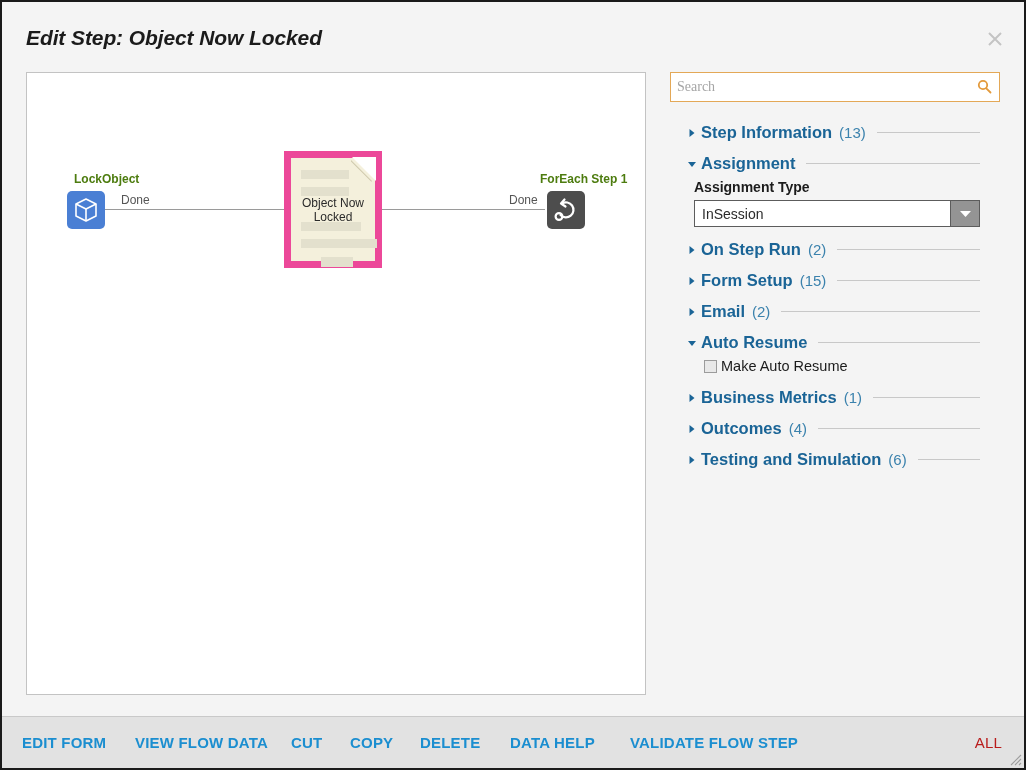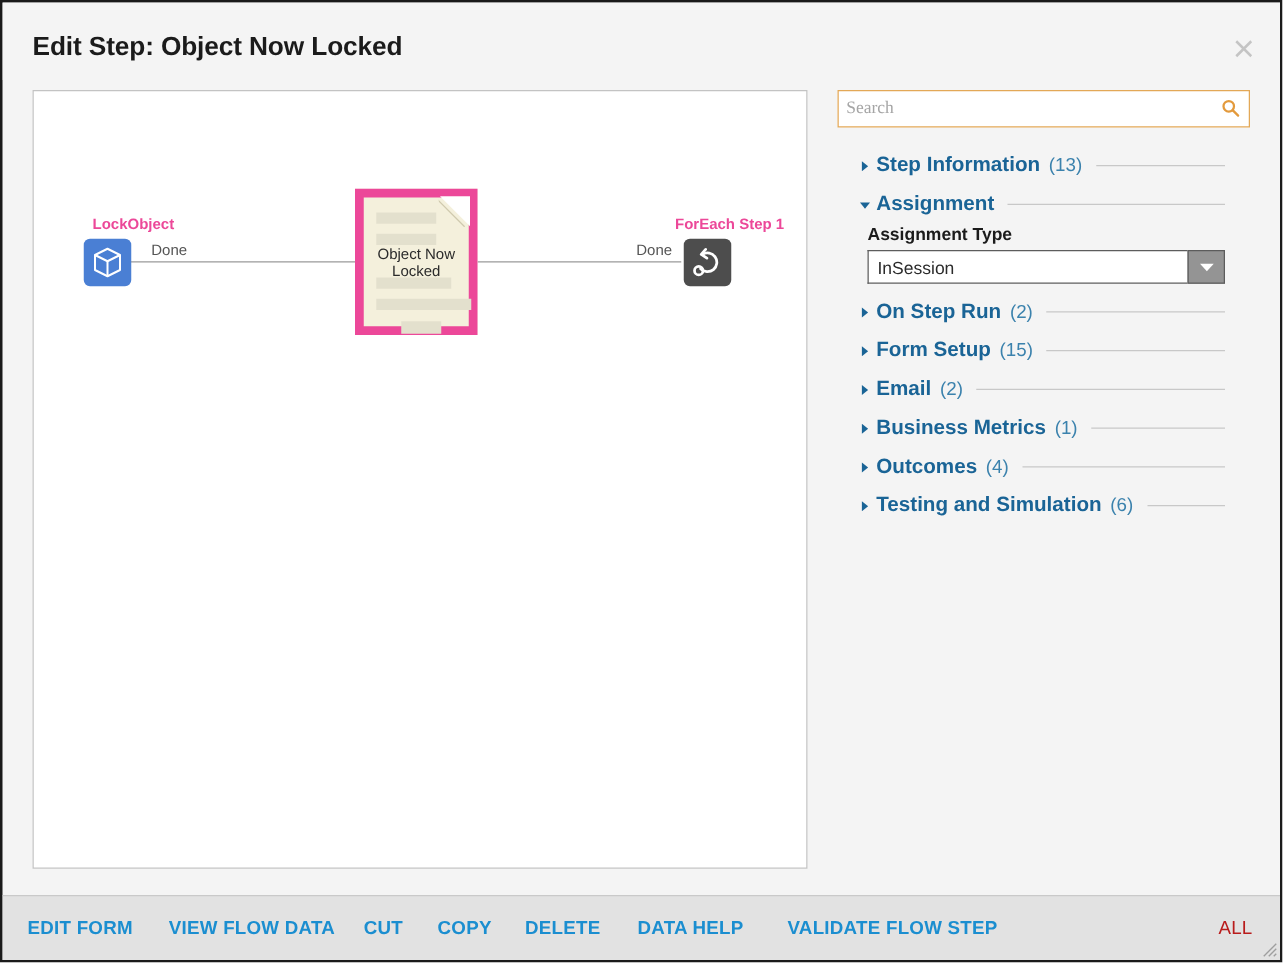--- a/index.html
+++ b/index.html
@@ -23,20 +23,21 @@
   }
 
   
   .titlebar {
     position: absolute;
     left: 0; top: 0;
     width: 100%;
     height: 62px;
     background: #f4f4f4;
     box-sizing: border-box;
+    font-style: italic;
   }
   .title-text {
     position: absolute;
     left: 24px;
     top: 24px;
     font-size: 21px;
     font-weight: bold;
     color: #1b1b1b;
     letter-spacing: -0.1px;
     white-space: nowrap;
@@ -86,21 +87,21 @@
     color: #555555;
     white-space: nowrap;
   }
   .label-done-left  { left: 94px;  top: 120px; }
   .label-done-right { left: 482px; top: 120px; }
 
   .node-title {
     position: absolute;
     font-size: 12px;
     font-weight: bold;
-    color: #ec4899;
+    color: #4d7c0f;
     white-space: nowrap;
     padding-left: 12px;
   }
   .title-lock    { left: 35px;  top: 99px; }
   .title-foreach { left: 501px; top: 99px; }
 
   
   .icon-lock {
     position: absolute;
     left: 40px;
@@ -518,20 +519,37 @@
             <svg width="12" height="12" viewBox="0 0 12 12">
                 <path d="M3.5 2 L8.5 6 L3.5 10 Z" fill="#1a6496"></path>
               </svg>
           </span>
           <span class="sec-title">Email</span>
           <span class="sec-count">(2)</span>
           <span class="sec-rule"></span>
         </div>
       </div>
 
+      <div class="section">
+        <div class="sec-head">
+          <span class="arrow">
+            <svg width="12" height="12" viewBox="0 0 12 12">
+                <path d="M2 4 L10 4 L6 9 Z" fill="#1a6496"></path>
+              </svg>
+          </span>
+          <span class="sec-title">Auto Resume</span>
+          <span class="sec-rule"></span>
+        </div>
+        <div class="sec-body">
+          <div class="check-row">
+            <span class="checkbox"></span>
+            <span class="check-label">Make Auto Resume</span>
+          </div>
+        </div>
+      </div>
 
       <div class="section">
         <div class="sec-head">
           <span class="arrow">
             <svg width="12" height="12" viewBox="0 0 12 12">
                 <path d="M3.5 2 L8.5 6 L3.5 10 Z" fill="#1a6496"></path>
               </svg>
           </span>
           <span class="sec-title">Business Metrics</span>
           <span class="sec-count">(1)</span>

